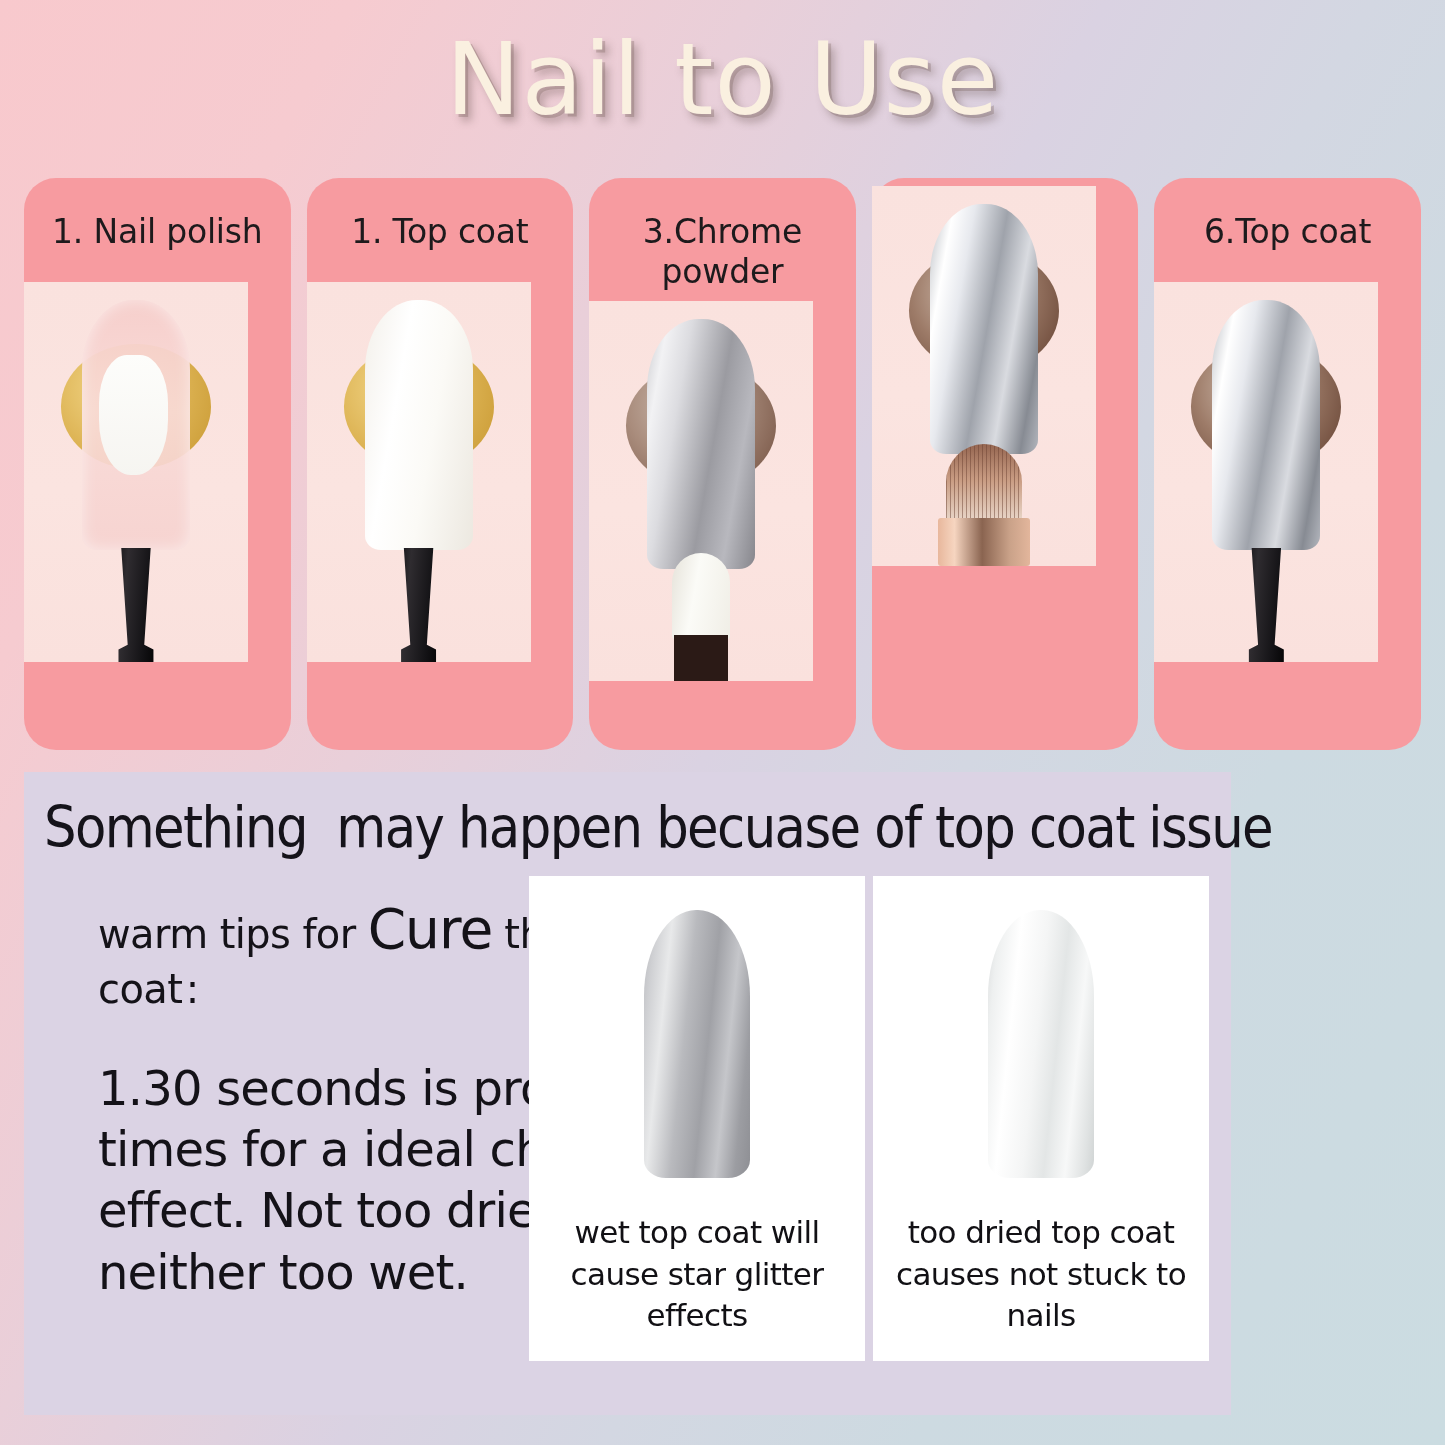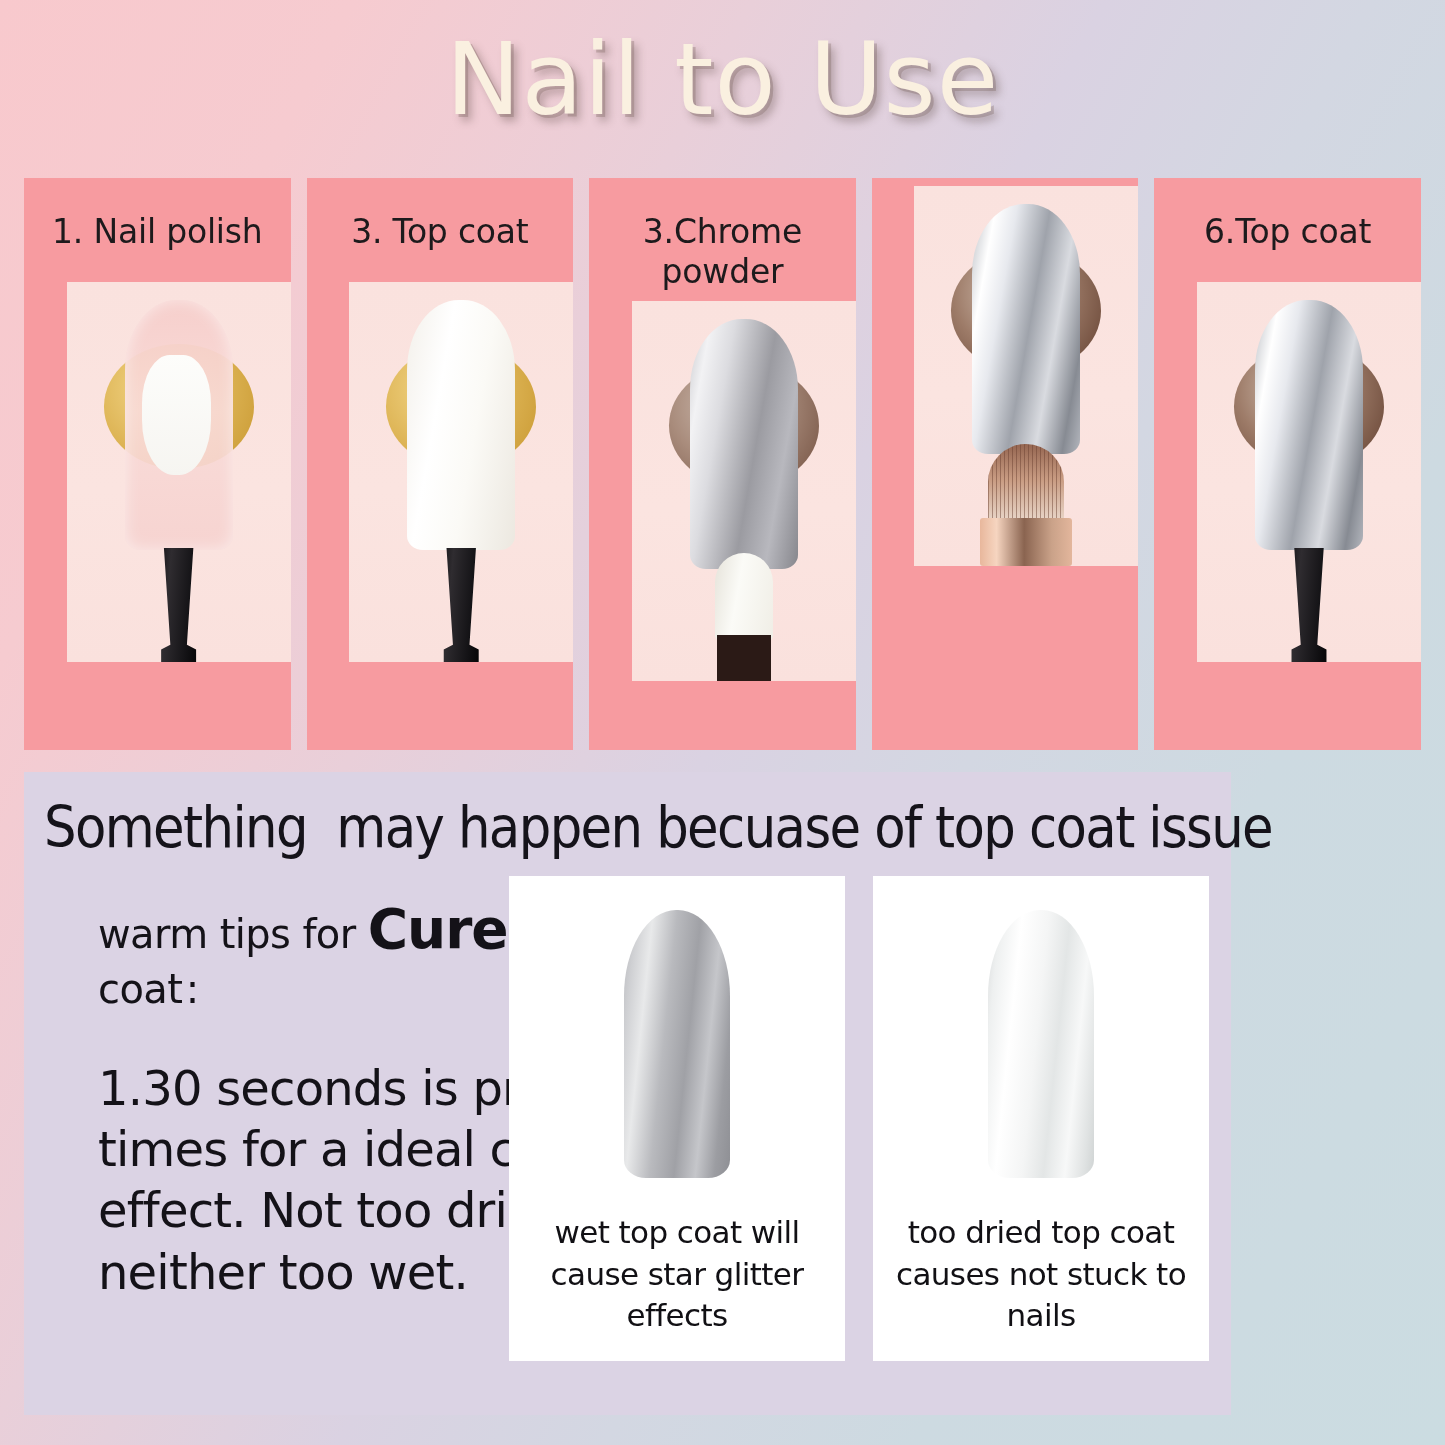--- a/index.html
+++ b/index.html
@@ -58,21 +58,22 @@
     height: 572px;
     display: flex;
     gap: 16px;
   }
   .step-card {
     position: relative;
     flex: 1 1 0;
     background: #f79ba0;
     display: flex;
     flex-direction: column;
-    align-items: flex-end;
+    align-items: flex-start;
+    border-radius: 32px;
   }
   .step-card.lavender {
     background: #dbd5e6;
   }
   .step-title {
     width: 100%;
     box-sizing: border-box;
     padding: 34px 6px 0 6px;
     text-align: center;
     font-family: "DejaVu Sans", sans-serif;
@@ -256,39 +257,39 @@
   }
   .tips-lead {
     font-family: "DejaVu Sans", sans-serif;
     font-size: 40px;
     line-height: 1.28;
     color: #141218;
     letter-spacing: -0.6px;
   }
   .tips-lead .cure {
     font-size: 55px;
-    font-weight: bold;
+    font-weight: normal;
     letter-spacing: -1px;
   }
   .tip-para {
     margin-top: 42px;
     font-family: "DejaVu Sans", sans-serif;
     font-size: 48px;
     line-height: 1.28;
     color: #141218;
     letter-spacing: -0.8px;
   }
 
   
   .compare {
     position: absolute;
     right: 22px;
     top: 104px;
     display: flex;
-    gap: 28px;
+    gap: 8px;
   }
   .compare-card {
     width: 336px;
     height: 485px;
     background: #ffffff;
     position: relative;
     display: flex;
     flex-direction: column;
     align-items: center;
   }
@@ -341,21 +342,21 @@
     <div class="step-card">
       <div class="step-title">1. Nail polish</div>
       <div class="step-photo">
         <div class="disc gold"></div>
         <div class="nail pinktrans"></div>
         <div class="brush-black"></div>
       </div>
     </div>
 
     <div class="step-card">
-      <div class="step-title">3. Top coat</div>
+      <div class="step-title">1. Top coat</div>
       <div class="step-photo">
         <div class="disc gold"></div>
         <div class="nail white"></div>
         <div class="brush-black"></div>
       </div>
     </div>
 
 
     <div class="step-card">
       <div class="step-title">3.Chrome

